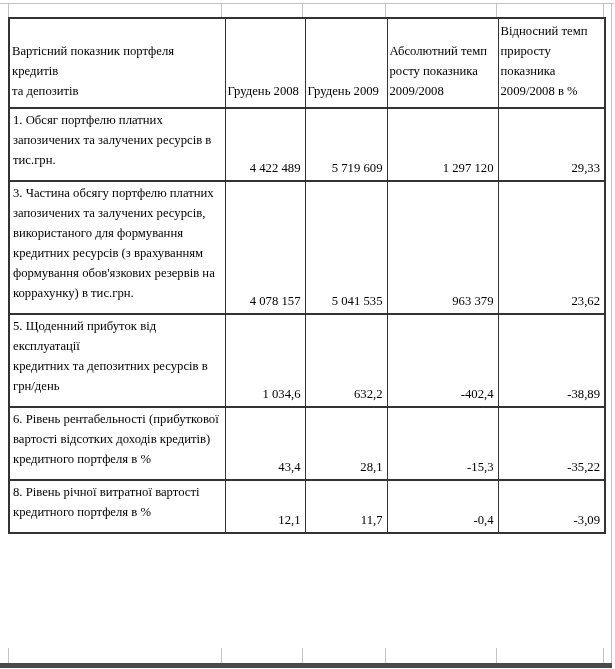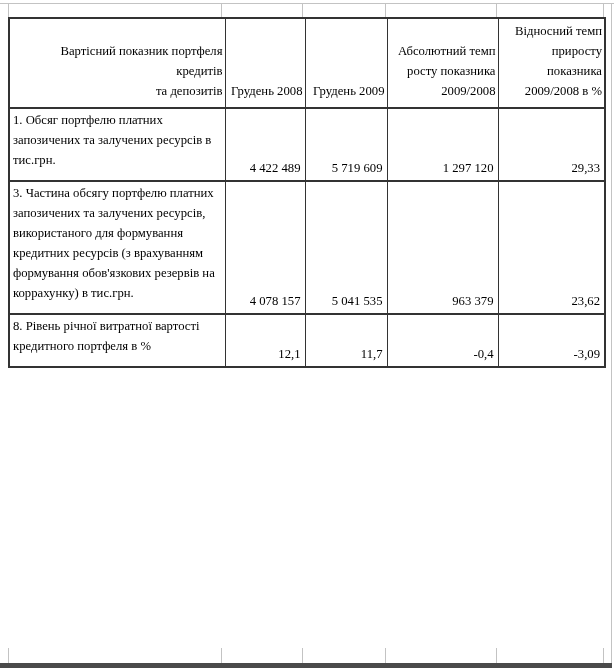--- a/index.html
+++ b/index.html
@@ -47,21 +47,21 @@
     border-left: 1px solid #333333;
     border-right: 1px solid #333333;
     border-top: 2px solid #333333;
     border-bottom: 2px solid #333333;
     font-weight: normal;
     white-space: pre-line;
     overflow: hidden;
   }
   th.header-cell {
     vertical-align: bottom;
-    text-align: right;
+    text-align: left;
     padding: 2px 2px 6px 2px;
     height: 83px;
   }
   td.label-cell {
     vertical-align: top;
     text-align: left;
     padding: 1px 2px 10px 3px;
   }
   td.value-cell {
     vertical-align: bottom;
@@ -122,20 +122,38 @@
 використаного для формування
 кредитних ресурсів (з врахуванням
 формування обов'язкових резервів на
 коррахунку) в тис.грн.</td>
           <td class="value-cell">4 078 157</td>
           <td class="value-cell">5 041 535</td>
           <td class="value-cell">963 379</td>
           <td class="value-cell">23,62</td>
         </tr>
         <tr>
+          <td class="label-cell">5. Щоденний прибуток від експлуатації
+кредитних та депозитних ресурсів в
+грн/день</td>
+          <td class="value-cell">1 034,6</td>
+          <td class="value-cell">632,2</td>
+          <td class="value-cell">-402,4</td>
+          <td class="value-cell">-38,89</td>
+        </tr>
+        <tr>
+          <td class="label-cell">6. Рівень рентабельності (прибуткової
+вартості відсотких доходів кредитів)
+кредитного портфеля в %</td>
+          <td class="value-cell">43,4</td>
+          <td class="value-cell">28,1</td>
+          <td class="value-cell">-15,3</td>
+          <td class="value-cell">-35,22</td>
+        </tr>
+        <tr>
           <td class="label-cell">8. Рівень річної витратної вартості
 кредитного портфеля в %</td>
           <td class="value-cell">12,1</td>
           <td class="value-cell">11,7</td>
           <td class="value-cell">-0,4</td>
           <td class="value-cell">-3,09</td>
         </tr>
       </tbody>
   </table>
 

